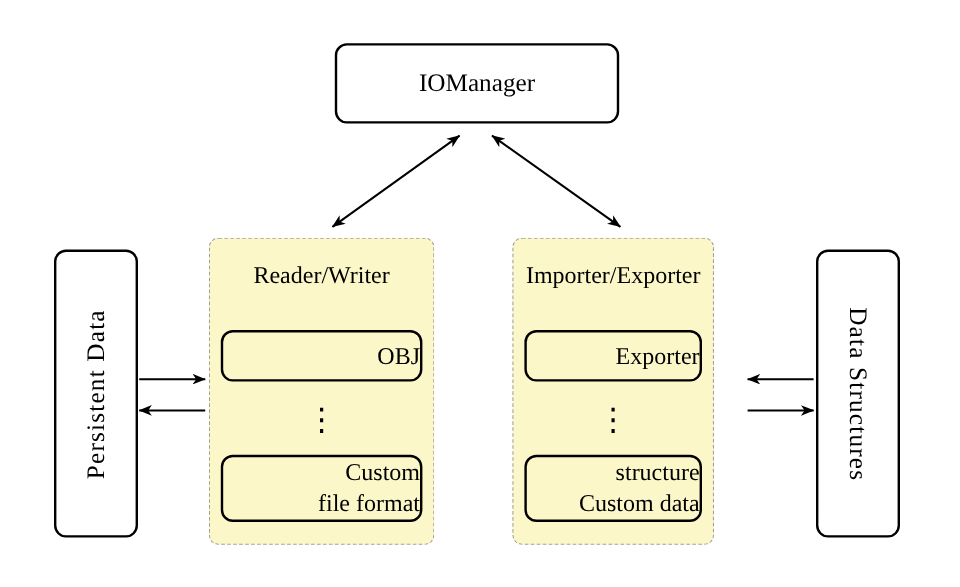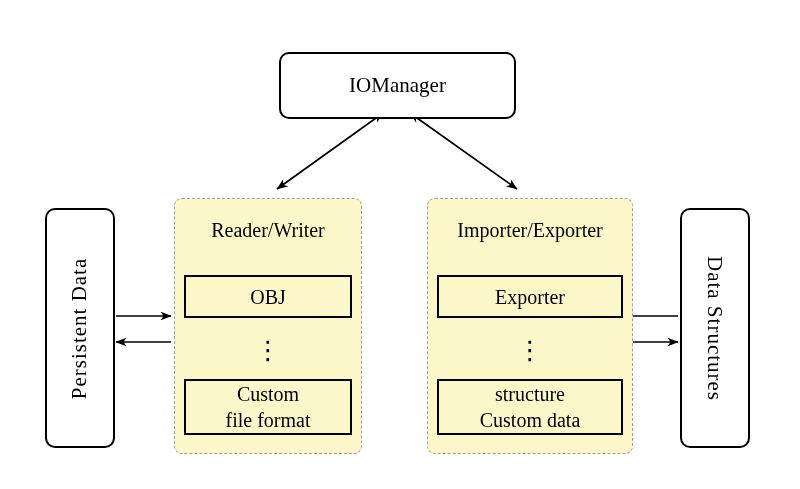--- a/index.html
+++ b/index.html
@@ -9,44 +9,44 @@
     font-family:"Liberation Serif","DejaVu Serif",serif;
     color:#000;overflow:hidden;
   }
   .arrows{position:absolute;left:0;top:0;width:800px;height:489px;pointer-events:none;}
   .node{
     position:absolute;background:#ffffff;
     border:2.5px solid var(--node-border,#000);border-radius:10px;
     display:flex;align-items:center;justify-content:center;
     font-size:21px;box-sizing:border-box;
   }
-  .iomanager{left:279px;top:52px;width:237px;height:67px;}
+  .iomanager{left:279px;top:36px;width:237px;height:67px;}
   .side{width:70px;height:240px;top:208px;}
   .side-left{left:45px;}
   .side-right{left:680px;}
   .rot-ccw{transform:rotate(-90deg);white-space:nowrap;font-size:21px;letter-spacing:1px;}
   .rot-cw{transform:rotate(90deg);white-space:nowrap;font-size:21px;letter-spacing:1px;}
   .group{
     position:absolute;top:198px;height:256px;box-sizing:border-box;
     background:var(--group-fill,#FBF7C8);
     border:1.6px dashed var(--group-border,#A0A0A0);
     border-radius:8px;
     padding-left:43px;
   }
   .group-left{left:174px;width:188px;}
-  .group-right{left:427px;width:206px;}
+  .group-right{left:427px;width:168px;}
   .group-title{
     position:absolute;top:20px;left:0;right:0;
     text-align:center;font-size:20px;white-space:nowrap;
   }
   .inner{
     position:absolute;left:9px;right:9px;box-sizing:border-box;
     background:var(--group-fill,#FBF7C8);
-    border:2.5px solid var(--node-border,#000);border-radius:0;
-    display:flex;flex-direction:column;align-items:center;justify-content:center;
+    border:2.5px solid var(--node-border,#000);border-radius:10px;
+    display:flex;flex-direction:column;align-items:flex-end;justify-content:center;
     font-size:20px;line-height:1.3;text-align:center;
   }
   .inner-top{top:76px;height:43px;}
   .inner-bottom{top:180px;height:56px;}
   .dots{
     position:absolute;left:0;right:0;top:130px;height:42px;
     display:flex;align-items:center;justify-content:center;
     font-family:"DejaVu Sans",sans-serif;font-size:26px;
   }
 </style>

